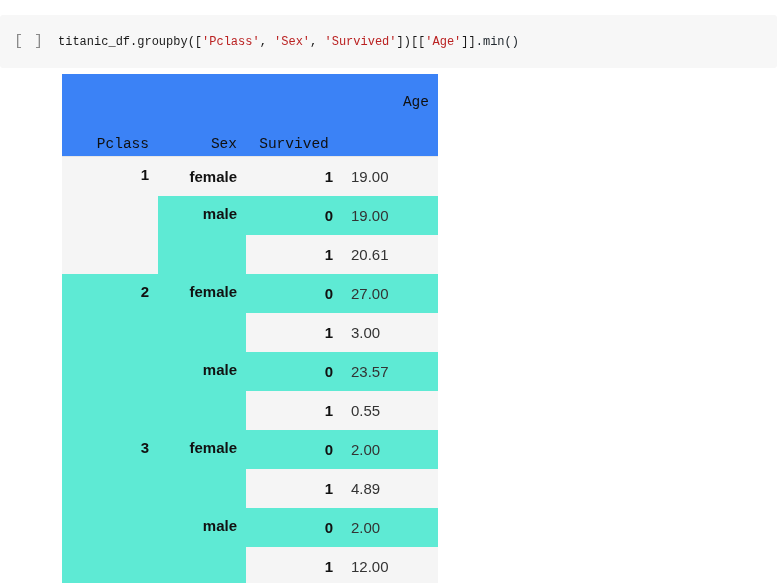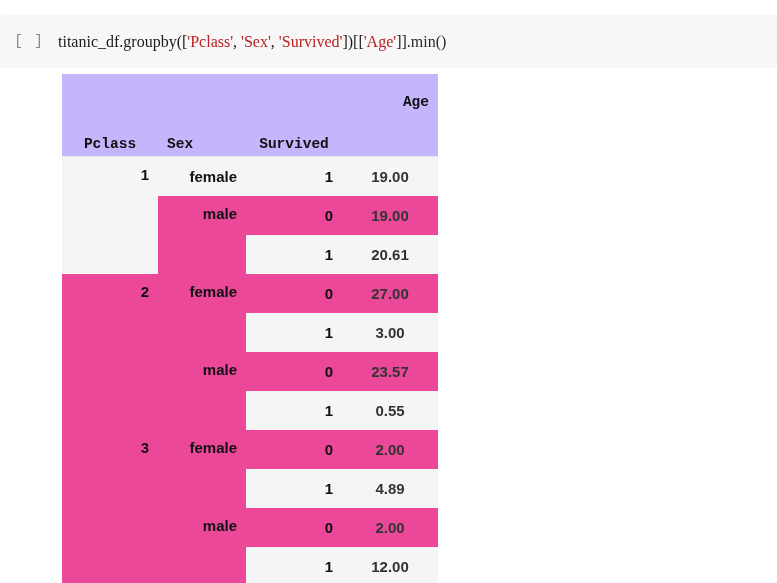--- a/index.html
+++ b/index.html
@@ -35,22 +35,22 @@
   .run-prompt {
     font-family: "Liberation Mono", "DejaVu Sans Mono", monospace;
     font-size: 15px;
     color: #8a8a8a;
     letter-spacing: 1px;
     white-space: pre;
     user-select: none;
     margin-right: 14px;
   }
   .code-line {
-    font-family: Liberation Serif, serif;
-    font-size: 16px;
+    font-family: Liberation Mono, monospace;
+    font-size: 12px;
     line-height: 20px;
     color: #1a1a1a;
     white-space: pre;
   }
   .tok-str { color: #ba2121; }
   .tok-plain { color: #1a1a1a; }
   .tok-fn { color: #22292f; }
 
   
   .output-area {
@@ -68,32 +68,32 @@
   table.df th,
   table.df td {
     border: none;
     padding: 0;
   }
 
   
   .df thead th {
     font-family: "Liberation Mono", "DejaVu Sans Mono", monospace;
     font-size: 14.5px;
-    font-weight: bold;
+    font-weight: normal;
     color: #101010;
     padding: 4px 9px;
     vertical-align: bottom;
-    background: #c4b5fd;
+    background: #3b82f6;
   }
   .df thead tr.row-colname th   { height: 32px; }
   .df thead tr.row-idxname th   { height: 34px; }
   .th-right  { text-align: right; }
   .th-blank  { text-align: left; }
-  .th-name-pclass   { text-align: center; }
-  .th-name-sex      { text-align: left; }
+  .th-name-pclass   { text-align: right; }
+  .th-name-sex      { text-align: right; }
   .th-name-survived { text-align: center; }
 
   .df thead tr.row-idxname th {
     border-bottom: 1px solid #e6e6e6;
   }
 
   
   .df tbody th,
   .df tbody td {
     font-family: "Liberation Sans", sans-serif;
@@ -103,43 +103,42 @@
     height: 39px;
     vertical-align: middle;
     white-space: nowrap;
   }
   .df tbody th {
     font-weight: bold;
     color: #111111;
     text-align: right;
   }
   .df tbody td {
-    text-align: center;
+    text-align: left;
     color: #333333;
-    font-weight: bold;
   }
 
   
   .col-pclass   { width: 78px; }
   .col-sex      { width: 70px; }
   .col-survived { width: 78px; }
   .col-age      { width: 78px; }
 
   
   .df tbody th.idx {
     vertical-align: middle;
   }
   .df tbody th.idx.span {
     vertical-align: top;
     padding-top: 9px;
   }
 
   
   .bg-grey  { background-color: #f5f5f5; }
-  .bg-white { background-color: #ec4899; }
+  .bg-white { background-color: #5eead4; }
 </style>
 </head>
 <body>
 
 <div class="cell">
   <div class="cell-inner">
     <span class="run-prompt">[ ]</span>
     <span class="code-line" id="code-line"><span class="tok-plain">titanic_df.groupby([</span><span class="tok-str">'Pclass'</span><span class="tok-plain">, </span><span class="tok-str">'Sex'</span><span class="tok-plain">, </span><span class="tok-str">'Survived'</span><span class="tok-plain">])[[</span><span class="tok-str">'Age'</span><span class="tok-plain">]]</span><span class="tok-fn">.min()</span></span>
   </div>
 </div>

